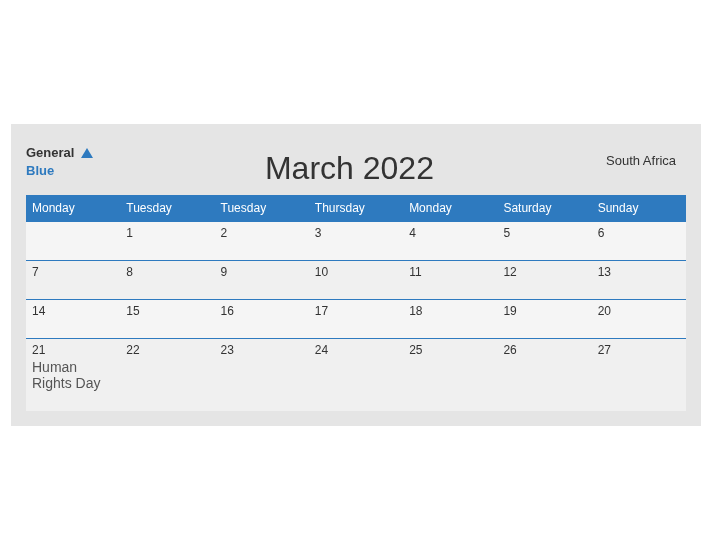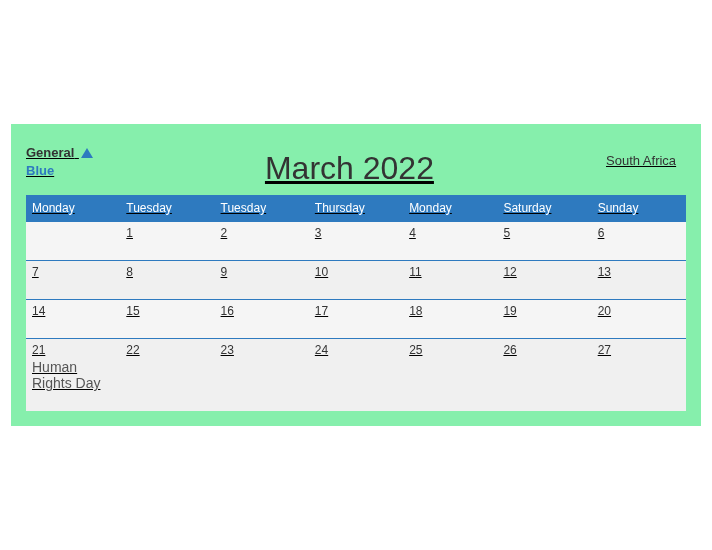--- a/index.html
+++ b/index.html
@@ -7,23 +7,22 @@
       font-family: Arial, sans-serif;
       background: #fff;
       width: 712px;
       height: 550px;
       display: flex;
       align-items: center;
       justify-content: center;
     }
     .calendar-wrapper {
       width: 690px;
-      background: #86efac;
+      background: #e5e5e5;
       padding: 10px 15px 15px;
-      text-decoration: underline;
     }
     .header {
       display: flex;
       align-items: center;
       justify-content: space-between;
       margin-bottom: 8px;
     }
     .logo {
       display: flex;
       flex-direction: column;

